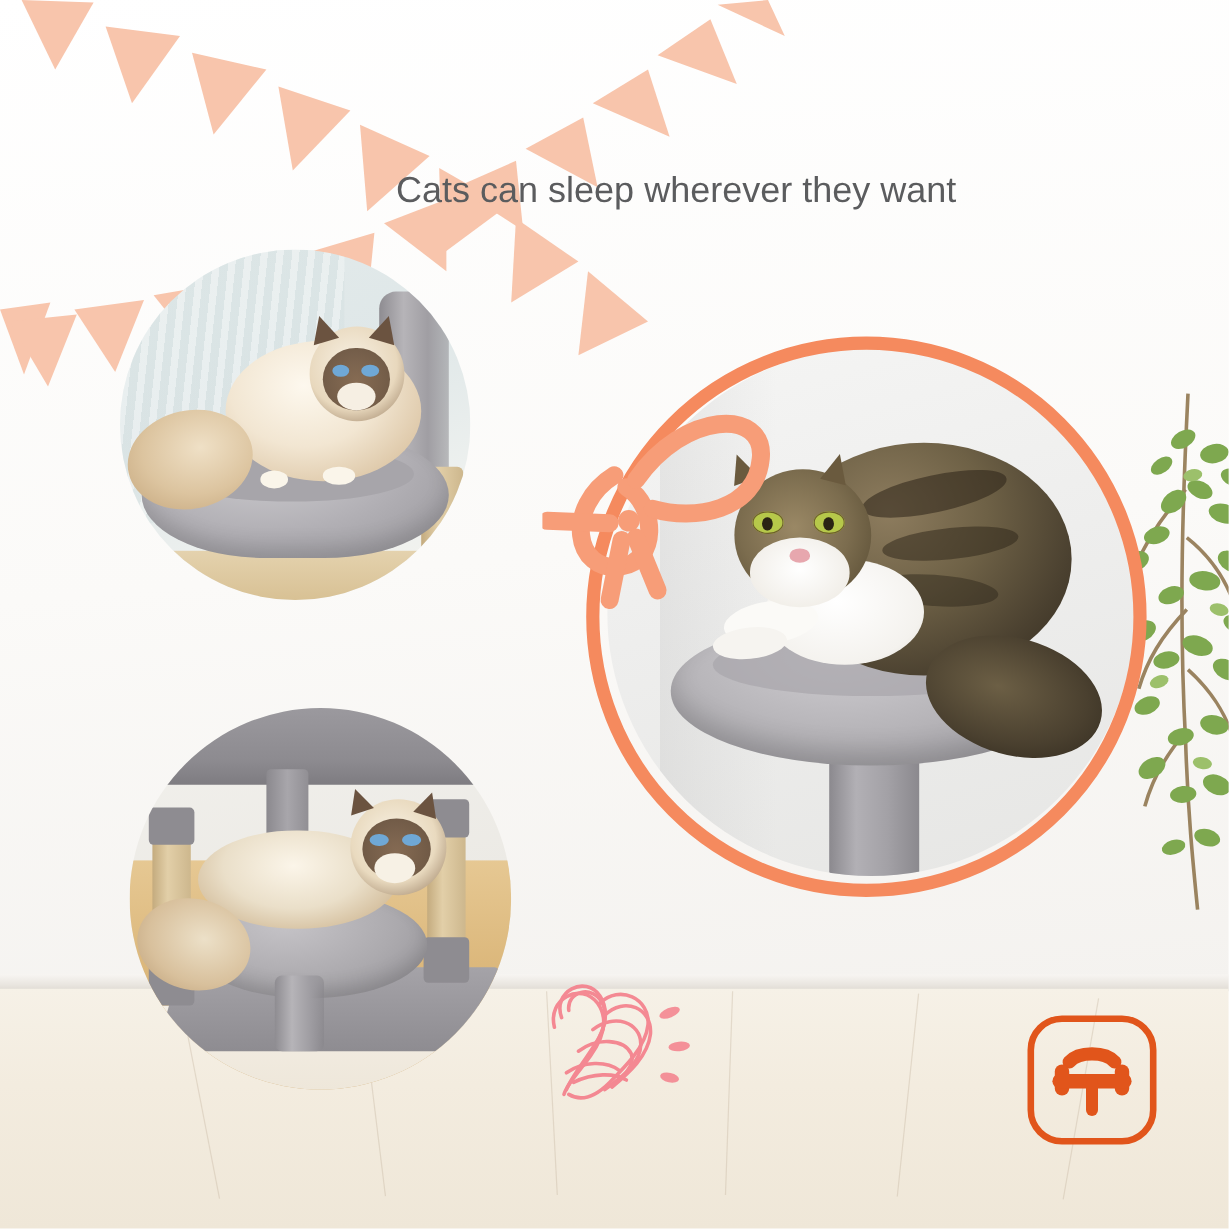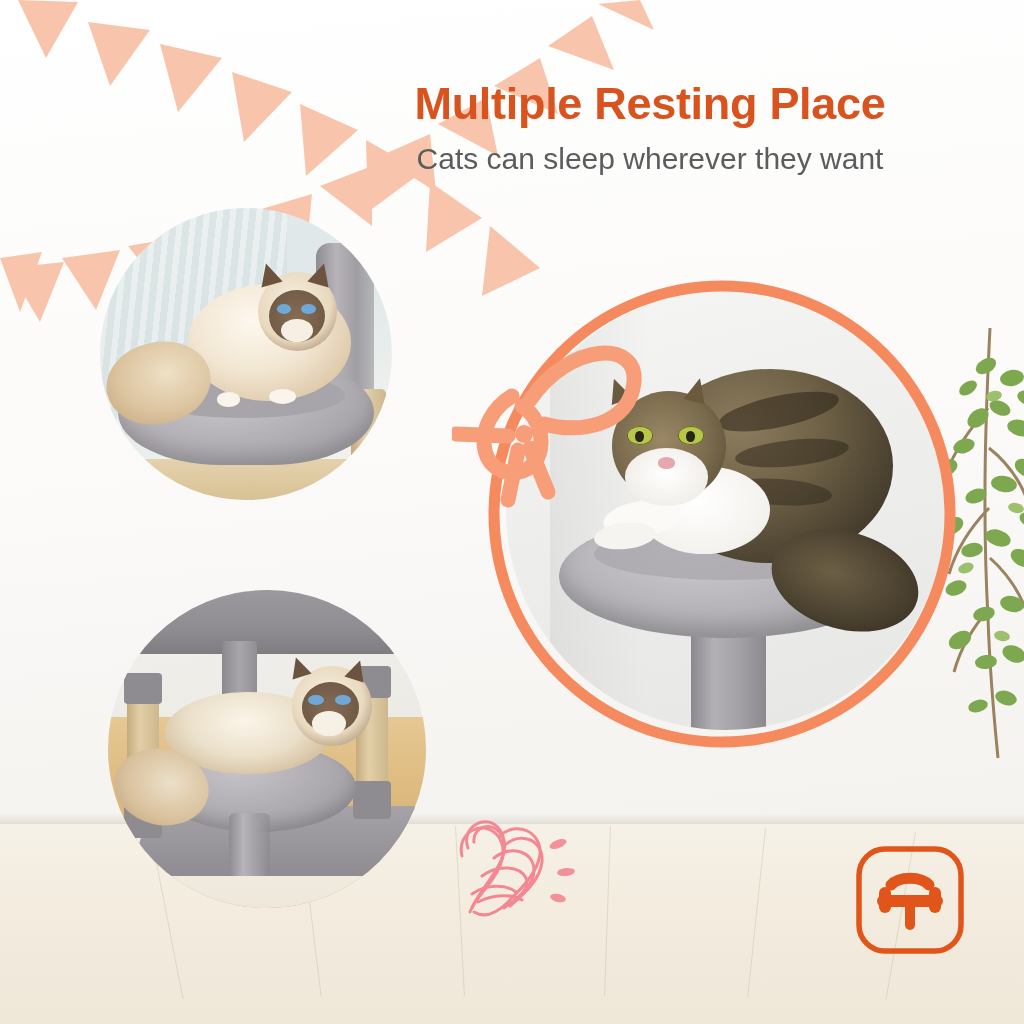--- a/index.html
+++ b/index.html
@@ -18,21 +18,21 @@
   .plank{position:absolute;background:rgba(196,182,160,.38);height:170px;width:1px;
      transform-origin:top center;}
 
   
   .bunting{position:absolute;left:0;top:0;width:1024px;height:1024px;pointer-events:none;}
 
   
   .title{position:absolute;left:330px;top:78px;width:640px;text-align:center;
      font-size:45px;font-weight:bold;color:#d9531e;letter-spacing:-.3px;
      white-space:nowrap;}
-  .subtitle{position:absolute;left:330px;top:142px;width:640px;text-align:center;
+  .subtitle{position:absolute;left:330px;top:142px;width:640px;text-align:left;
      font-size:30px;font-weight:400;color:#5b5c5e;white-space:nowrap;}
 
   
   .circ{position:absolute;border-radius:50%;overflow:hidden;}
   .ph-top{left:100px;top:208px;width:292px;height:292px;}
   .ph-bot{left:108px;top:590px;width:318px;height:318px;}
   .ph-big{left:506px;top:290px;width:440px;height:440px;}
 
   
   .scene{position:absolute;inset:0;}
@@ -137,21 +137,20 @@
       <polygon points="258,210 312,194 306,254"></polygon>
       <polygon points="320,186 372,166 372,226"></polygon>
       <polygon points="380,156 430,134 436,192"></polygon>
       <polygon points="438,124 486,98 498,156"></polygon>
       <polygon points="494,86 540,58 558,114"></polygon>
       <polygon points="548,46 592,16 614,70"></polygon>
       <polygon points="598,4 640,0 654,30"></polygon>
     </g>
   </svg>
 
-  <div class="title">Multiple Resting Place</div>
   <div class="subtitle">Cats can sleep wherever they want</div>
 
   <div class="circ ph-top">
     <div class="scene">
       <div class="sc-wall" style="background:linear-gradient(160deg,#e3ebeb 0%,#dfe7e8 40%,#eef1ef 75%,#f4f2ec 100%);"></div>
 
       <div style="position:absolute;left:0;top:0;width:64%;height:78%;
           background:repeating-linear-gradient(96deg,rgba(255,255,255,.30) 0 6px,rgba(205,219,220,.30) 6px 13px);"></div>
 
       <div style="position:absolute;left:0;bottom:0;width:100%;height:14%;

